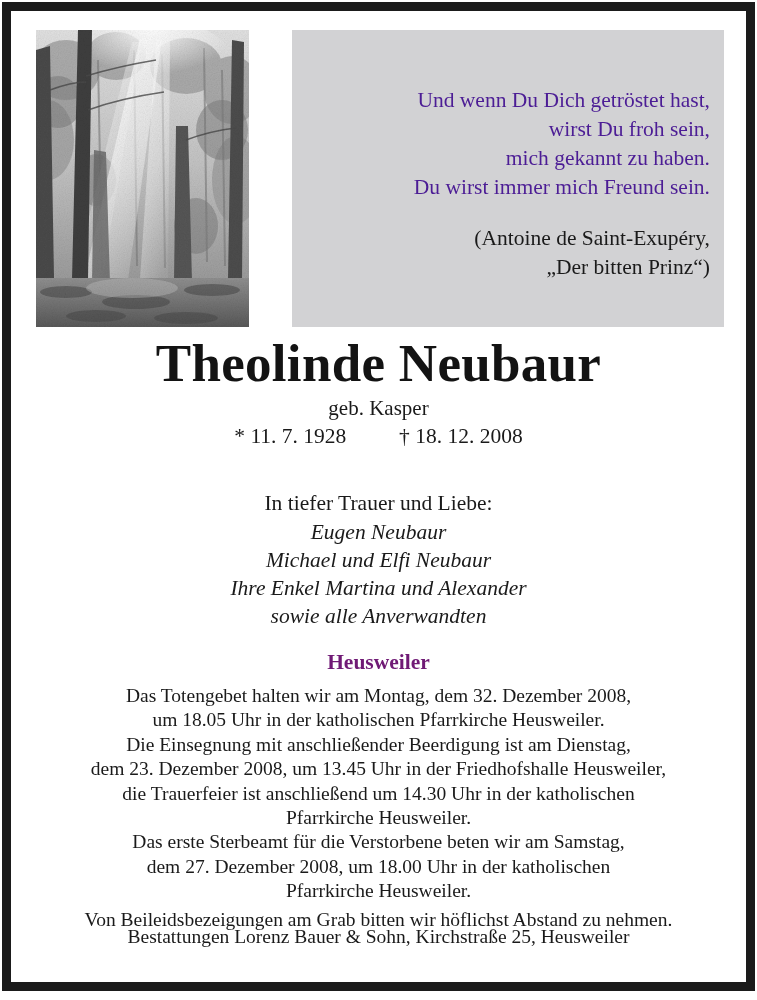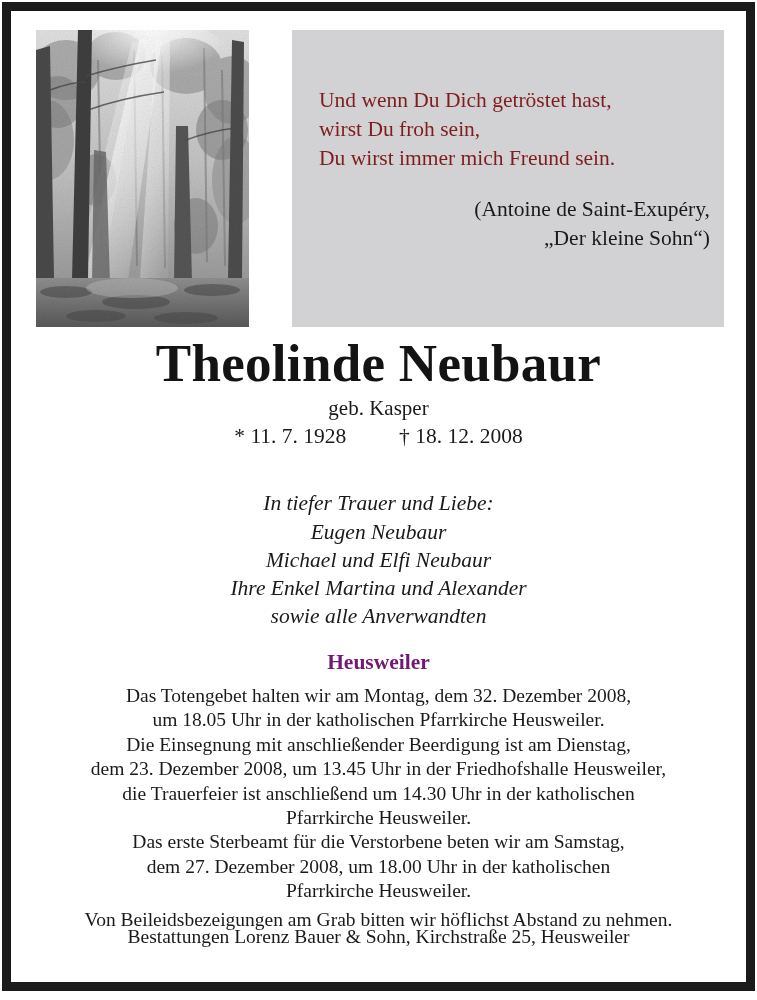--- a/index.html
+++ b/index.html
@@ -58,22 +58,22 @@
     top: 19px;
     width: 432px;
     height: 297px;
     background: #d2d2d4;
     box-sizing: border-box;
     padding: 56px 14px 0 27px;
   }
   .quote-line {
     font-size: 21.5px;
     line-height: 29px;
-    color: #7f1d1d;
-    text-align: left;
+    color: #4c1d95;
+    text-align: right;
     white-space: nowrap;
   }
   .quote-attrib {
     font-size: 21.5px;
     line-height: 29px;
     color: #1a1a1a;
     text-align: right;
     white-space: nowrap;
   }
   .attrib-block { margin-top: 22px; }
@@ -113,21 +113,20 @@
     position: absolute;
     left: 0;
     top: 478px;
     width: 100%;
     text-align: center;
   }
   .mourners-heading {
     font-size: 21.5px;
     color: #1a1a1a;
     line-height: 29px;
-    font-style: italic;
   }
   .mourner-name {
     font-size: 21.5px;
     font-style: italic;
     color: #1a1a1a;
     line-height: 28px;
   }
 
   
   .place-line {
@@ -274,24 +273,25 @@
               <ellipse cx="150" cy="288" rx="32" ry="6"></ellipse>
             </g>
             <ellipse cx="96" cy="258" rx="46" ry="10" fill="#cfcfcf" opacity="0.35"></ellipse>
           </g>
         </svg>
       </div>
 
       <div class="quote-box">
         <div class="quote-line">Und wenn Du Dich getröstet hast,</div>
         <div class="quote-line">wirst Du froh sein,</div>
+        <div class="quote-line">mich gekannt zu haben.</div>
         <div class="quote-line">Du wirst immer mich Freund sein.</div>
         <div class="attrib-block">
           <div class="quote-attrib">(Antoine de Saint-Exupéry,</div>
-          <div class="quote-attrib">„Der kleine Sohn“)</div>
+          <div class="quote-attrib">„Der bitten Prinz“)</div>
         </div>
       </div>
     </div>
 
     <div class="name-block">
       <div class="deceased-name">Theolinde Neubaur</div>
       <div class="maiden-name">geb. Kasper</div>
       <div class="dates-row">
         <span>*</span>
         <span>11. 7. 1928</span>

